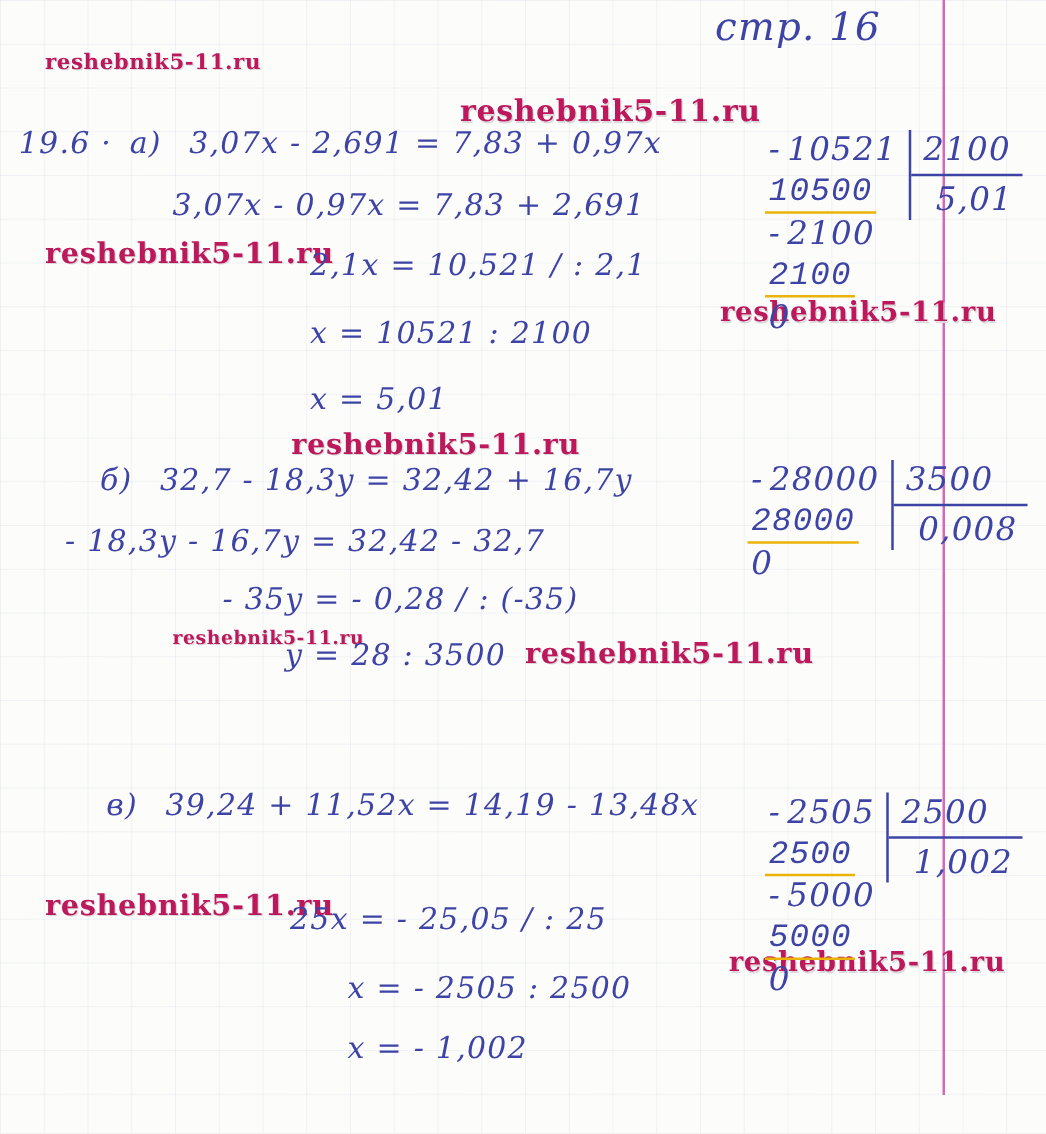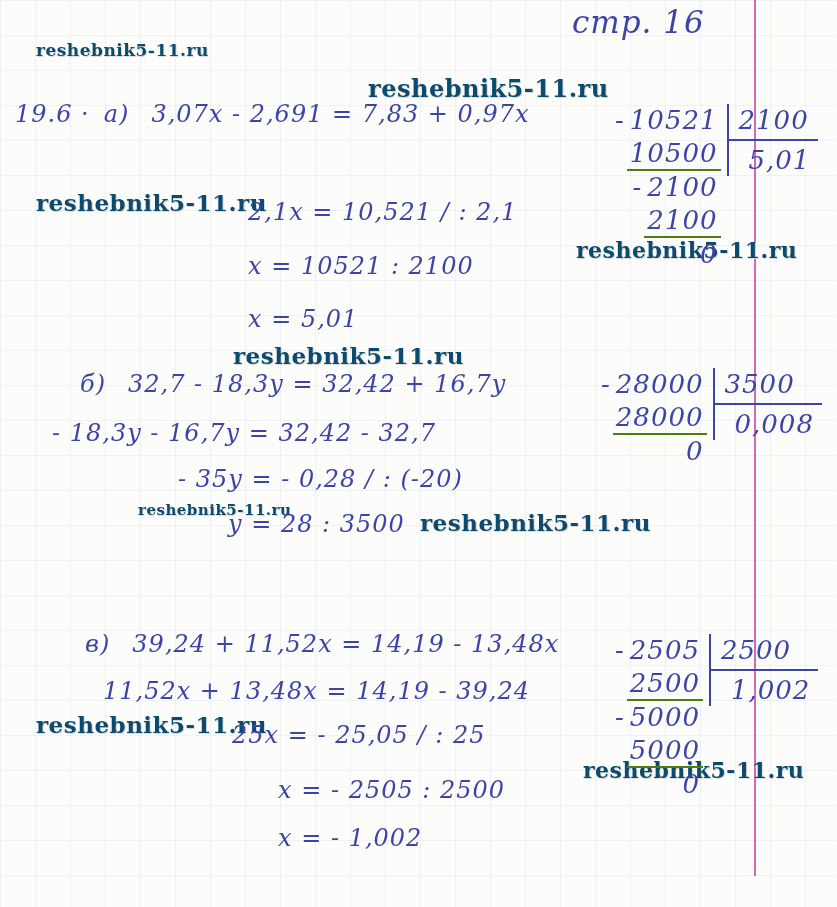--- a/index.html
+++ b/index.html
@@ -21,32 +21,32 @@
   }
   .hand {
     position:absolute; color:#3d44a6; font-style:italic;
     font-size:24px; white-space:nowrap; letter-spacing:1px;
     font-family:"DejaVu Serif", serif;
   }
   .hand .lbl { margin-right:22px; }
   .hand .num { margin-right:14px; }
   .header-note { font-size:31px; }
   .wm {
-    position:absolute; color:#0c4a6e; font-weight:bold; white-space:nowrap;
+    position:absolute; color:#be185d; font-weight:bold; white-space:nowrap;
     font-family:"DejaVu Serif", serif; letter-spacing:.5px;
     text-shadow:1px 1px 0 #d9d9d9;
   }
   .division {
     position:absolute; display:flex; align-items:flex-start;
     color:#3d44a6; font-style:italic; font-size:26px; letter-spacing:1px;
     font-family:"DejaVu Serif", serif; white-space:nowrap;
   }
-  .dv-left { display:flex; flex-direction:column; align-items:flex-end; padding-right:6px; }
+  .dv-left { display:flex; flex-direction:column; align-items:flex-start; padding-right:6px; }
   .dv-row { line-height:1.25; padding:0 3px; }
-  .dv-row.underline { border-bottom:2px solid #4d7c0f; }
+  .dv-row.underline { border-bottom:2px solid #eab308;font-family:Liberation Mono, monospace; }
   .dv-row .minus { margin-right:5px; }
   .dv-right { display:flex; flex-direction:column; border-left:2px solid #3d44a6; }
   .dv-divisor { border-bottom:2px solid #3d44a6; padding:0 8px 2px 10px; line-height:1.25; }
   .dv-quotient { padding:3px 8px 0 20px; line-height:1.25; }
 </style>
 </head>
 <body>
 
 <div class="page">
   <div class="grid"></div>
@@ -60,20 +60,21 @@
   <div class="wm" style="left:138px;top:501px;font-size:15px">reshebnik5-11.ru</div>
   <div class="wm" style="left:420px;top:509px;font-size:23px">reshebnik5-11.ru</div>
   <div class="wm" style="left:36px;top:711px;font-size:23px">reshebnik5-11.ru</div>
   <div class="wm" style="left:583px;top:757px;font-size:22px">reshebnik5-11.ru</div>
 
   <div class="hand header-note" style="left:572px;top:4px">стр. 16</div>
 
   <div class="hand" style="left:15px;top:100px">
     <span class="num">19.6 ·</span><span class="lbl">а)</span><span>3,07x - 2,691 = 7,83 + 0,97x</span>
   </div>
+  <div class="hand" style="left:138px;top:150px">3,07x - 0,97x = 7,83 + 2,691</div>
   <div class="hand" style="left:248px;top:198px">2,1x = 10,521  / : 2,1</div>
   <div class="hand" style="left:248px;top:252px">x = 10521 : 2100</div>
   <div class="hand" style="left:248px;top:305px">x = 5,01</div>
 
   <div class="division" style="left:612px;top:104px">
     <div class="dv-left">
       <div class="dv-row"><span class="minus">-</span><span>10521</span></div>
       <div class="dv-row underline">10500</div>
       <div class="dv-row"><span class="minus">-</span><span>2100</span></div>
       <div class="dv-row underline">2100</div>
@@ -82,39 +83,38 @@
     <div class="dv-right">
       <div class="dv-divisor">2100</div>
       <div class="dv-quotient">5,01</div>
     </div>
   </div>
 
   <div class="hand" style="left:80px;top:370px">
     <span class="lbl">б)</span><span>32,7 - 18,3y = 32,42 + 16,7y</span>
   </div>
   <div class="hand" style="left:52px;top:419px">- 18,3y - 16,7y = 32,42 - 32,7</div>
-  <div class="hand" style="left:178px;top:465px">- 35y = - 0,28  / : (-20)</div>
+  <div class="hand" style="left:178px;top:465px">- 35y = - 0,28  / : (-35)</div>
   <div class="hand" style="left:228px;top:510px">y = 28 : 3500</div>
 
   <div class="division" style="left:598px;top:368px">
     <div class="dv-left">
       <div class="dv-row"><span class="minus">-</span><span>28000</span></div>
       <div class="dv-row underline">28000</div>
       <div class="dv-row">0</div>
     </div>
     <div class="dv-right">
       <div class="dv-divisor">3500</div>
       <div class="dv-quotient">0,008</div>
     </div>
   </div>
 
   <div class="hand" style="left:85px;top:630px">
     <span class="lbl">в)</span><span>39,24 + 11,52x = 14,19 - 13,48x</span>
   </div>
-  <div class="hand" style="left:103px;top:677px">11,52x + 13,48x = 14,19 - 39,24</div>
   <div class="hand" style="left:232px;top:721px">25x = - 25,05  / : 25</div>
   <div class="hand" style="left:278px;top:776px">x = - 2505 : 2500</div>
   <div class="hand" style="left:278px;top:824px">x = - 1,002</div>
 
   <div class="division" style="left:612px;top:634px">
     <div class="dv-left">
       <div class="dv-row"><span class="minus">-</span><span>2505</span></div>
       <div class="dv-row underline">2500</div>
       <div class="dv-row"><span class="minus">-</span><span>5000</span></div>
       <div class="dv-row underline">5000</div>

